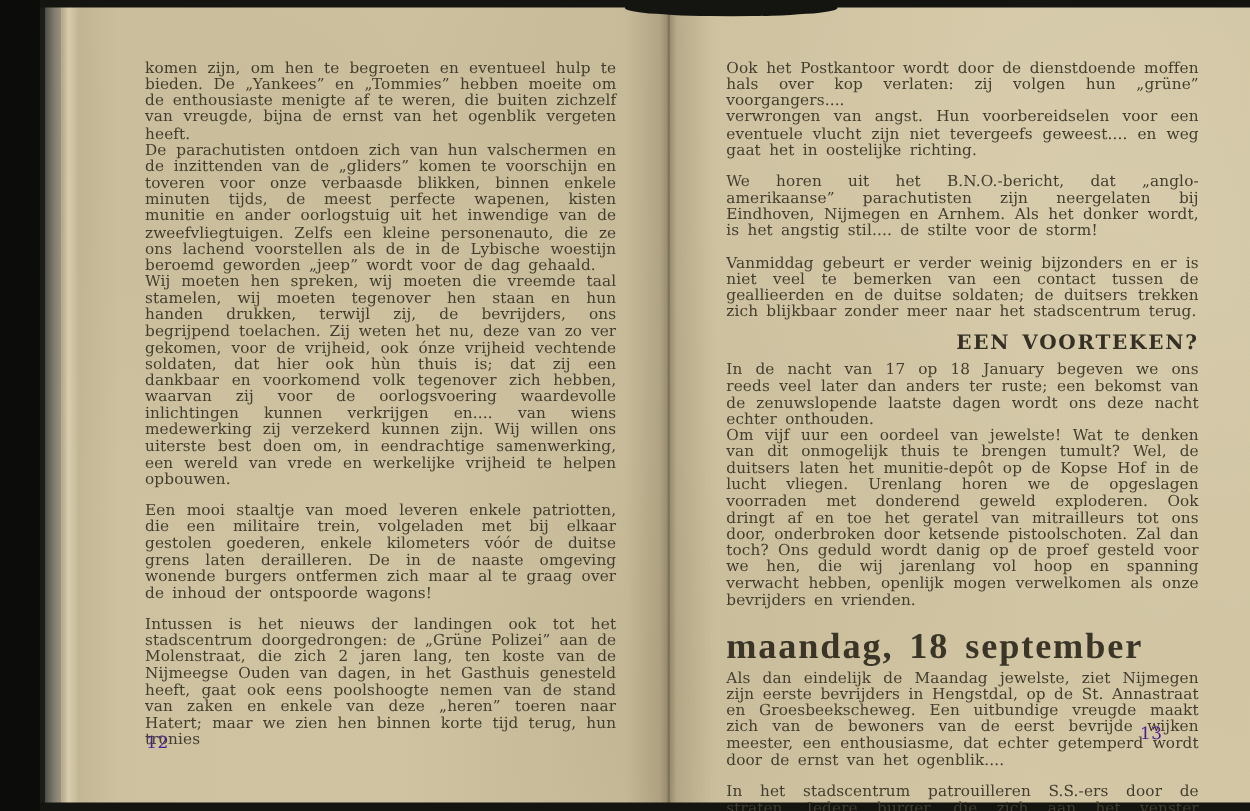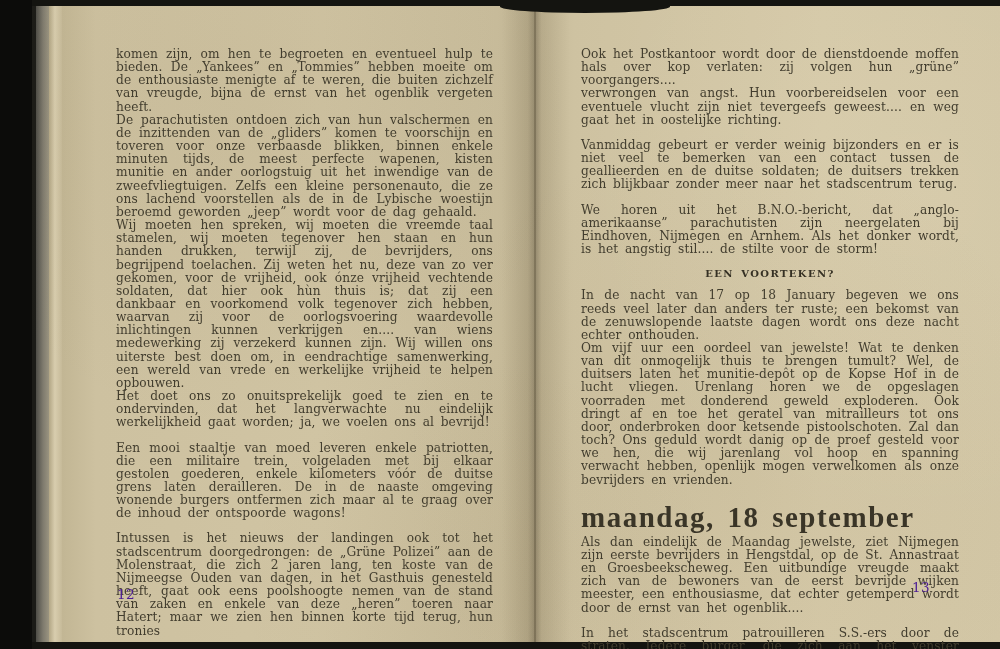--- a/index.html
+++ b/index.html
@@ -35,22 +35,22 @@
     background:linear-gradient(90deg,rgba(0,0,0,0) 0%,rgba(88,74,48,.14) 38%,rgba(56,46,30,.30) 49%,rgba(88,74,48,.10) 58%,rgba(0,0,0,0) 100%);}
   .crease{position:absolute;left:502px;top:0;width:2px;height:100%;background:rgba(60,50,32,.25);pointer-events:none;}
 
   
   .textcol{position:absolute;text-align:justify;font-size:12.2px;line-height:13.15px;
     word-spacing:2.6px;letter-spacing:.12px;color:#423d2e;}
   .textcol p{margin:0;padding:0;}
   .textcol p.gap{margin-top:12px;}
   .col-left{left:84px;top:48px;width:377px;}
   .col-right{left:549px;top:48px;width:378px;}
-  .sect{font-size:10px;font-weight:bold;letter-spacing:1.4px;margin:11px 0 9px 0;color:#353023;
-    font-family:"DejaVu Serif","Liberation Serif",serif;text-align:center;}
+  .sect{font-size:16px;font-weight:bold;letter-spacing:1.4px;margin:11px 0 9px 0;color:#353023;
+    font-family:"DejaVu Serif","Liberation Serif",serif;text-align:right;}
   .big{font-size:29px;font-weight:bold;letter-spacing:1.5px;margin:24px 0 12px 0;color:#3a3527;
     font-family:Liberation Serif, serif;text-align:left;word-spacing:4px;}
   .pagenum{position:absolute;font-size:13.5px;color:#4c1d95;letter-spacing:.5px;}
   .pn-left{left:85px;top:586px;}
   .pn-right{left:880px;top:579px;}
 </style>
 </head>
 <body>
 
 <div class="scan">
@@ -66,31 +66,30 @@
   <div class="crease"></div>
 
   <div class="bar-top"></div>
   <div class="top-dip"></div>
   <div class="bar-bottom"></div>
 
   <div class="textcol col-left">
     <p>komen zijn, om hen te begroeten en eventueel hulp te bieden. De „Yankees” en „Tommies” hebben moeite om de enthousiaste menigte af te weren, die buiten zichzelf van vreugde, bijna de ernst van het ogenblik vergeten heeft.</p>
     <p>De parachutisten ontdoen zich van hun valschermen en de inzittenden van de „gliders” komen te voorschijn en toveren voor onze verbaasde blikken, binnen enkele minuten tijds, de meest perfecte wapenen, kisten munitie en ander oorlogstuig uit het inwendige van de zweefvliegtuigen. Zelfs een kleine personenauto, die ze ons lachend voorstellen als de in de Lybische woestijn beroemd geworden „jeep” wordt voor de dag gehaald.</p>
     <p>Wij moeten hen spreken, wij moeten die vreemde taal stamelen, wij moeten tegenover hen staan en hun handen drukken, terwijl zij, de bevrijders, ons begrijpend toelachen. Zij weten het nu, deze van zo ver gekomen, voor de vrijheid, ook ónze vrijheid vechtende soldaten, dat hier ook hùn thuis is; dat zij een dankbaar en voorkomend volk tegenover zich hebben, waarvan zij voor de oorlogsvoering waardevolle inlichtingen kunnen verkrijgen en.... van wiens medewerking zij verzekerd kunnen zijn. Wij willen ons uiterste best doen om, in eendrachtige samenwerking, een wereld van vrede en werkelijke vrijheid te helpen opbouwen.</p>
-    <p>Het doet ons zo onuitsprekelijk goed te zien en te ondervinden, dat het langverwachte nu eindelijk werkelijkheid gaat worden; ja, we voelen ons al bevrijd!</p>
     <p class="gap">Een mooi staaltje van moed leveren enkele patriotten, die een militaire trein, volgeladen met bij elkaar gestolen goederen, enkele kilometers vóór de duitse grens laten derailleren. De in de naaste omgeving wonende burgers ontfermen zich maar al te graag over de inhoud der ontspoorde wagons!</p>
     <p class="gap">Intussen is het nieuws der landingen ook tot het stadscentrum doorgedrongen: de „Grüne Polizei” aan de Molenstraat, die zich 2 jaren lang, ten koste van de Nijmeegse Ouden van dagen, in het Gasthuis genesteld heeft, gaat ook eens poolshoogte nemen van de stand van zaken en enkele van deze „heren” toeren naar Hatert; maar we zien hen binnen korte tijd terug, hun tronies</p>
   </div>
   <div class="pagenum pn-left">12</div>
 
   <div class="textcol col-right">
     <p>Ook het Postkantoor wordt door de dienstdoende moffen hals over kop verlaten: zij volgen hun „grüne” voorgangers....</p>
     <p>verwrongen van angst. Hun voorbereidselen voor een eventuele vlucht zijn niet tevergeefs geweest.... en weg gaat het in oostelijke richting.</p>
+    <p class="gap">We horen uit het B.N.O.-bericht, dat „anglo-amerikaanse” parachutisten zijn neergelaten bij Eindhoven, Nijmegen en Arnhem. Als het donker wordt, is het angstig stil.... de stilte voor de storm!</p>
     <p class="gap">Vanmiddag gebeurt er verder weinig bijzonders en er is niet veel te bemerken van een contact tussen de geallieerden en de duitse soldaten; de duitsers trekken zich blijkbaar zonder meer naar het stadscentrum terug.</p>
-    <p class="gap">We horen uit het B.N.O.-bericht, dat „anglo-amerikaanse” parachutisten zijn neergelaten bij Eindhoven, Nijmegen en Arnhem. Als het donker wordt, is het angstig stil.... de stilte voor de storm!</p>
     <h3 class="sect">EEN VOORTEKEN?</h3>
     <p>In de nacht van 17 op 18 January begeven we ons reeds veel later dan anders ter ruste; een bekomst van de zenuwslopende laatste dagen wordt ons deze nacht echter onthouden.</p>
     <p>Om vijf uur een oordeel van jewelste! Wat te denken van dit onmogelijk thuis te brengen tumult? Wel, de duitsers laten het munitie-depôt op de Kopse Hof in de lucht vliegen. Urenlang horen we de opgeslagen voorraden met donderend geweld exploderen. Ook dringt af en toe het geratel van mitrailleurs tot ons door, onderbroken door ketsende pistoolschoten. Zal dan toch? Ons geduld wordt danig op de proef gesteld voor we hen, die wij jarenlang vol hoop en spanning verwacht hebben, openlijk mogen verwelkomen als onze bevrijders en vrienden.</p>
     <h2 class="big">maandag, 18 september</h2>
     <p>Als dan eindelijk de Maandag jewelste, ziet Nijmegen zijn eerste bevrijders in Hengstdal, op de St. Annastraat en Groesbeekscheweg. Een uitbundige vreugde maakt zich van de bewoners van de eerst bevrijde wijken meester, een enthousiasme, dat echter getemperd wordt door de ernst van het ogenblik....</p>
     <p class="gap">In het stadscentrum patrouilleren S.S.-ers door de straten. Iedere burger, die zich aan het venster vertoont, wordt neergeschoten en</p>
   </div>
   <div class="pagenum pn-right">13</div>
 
 </div>

